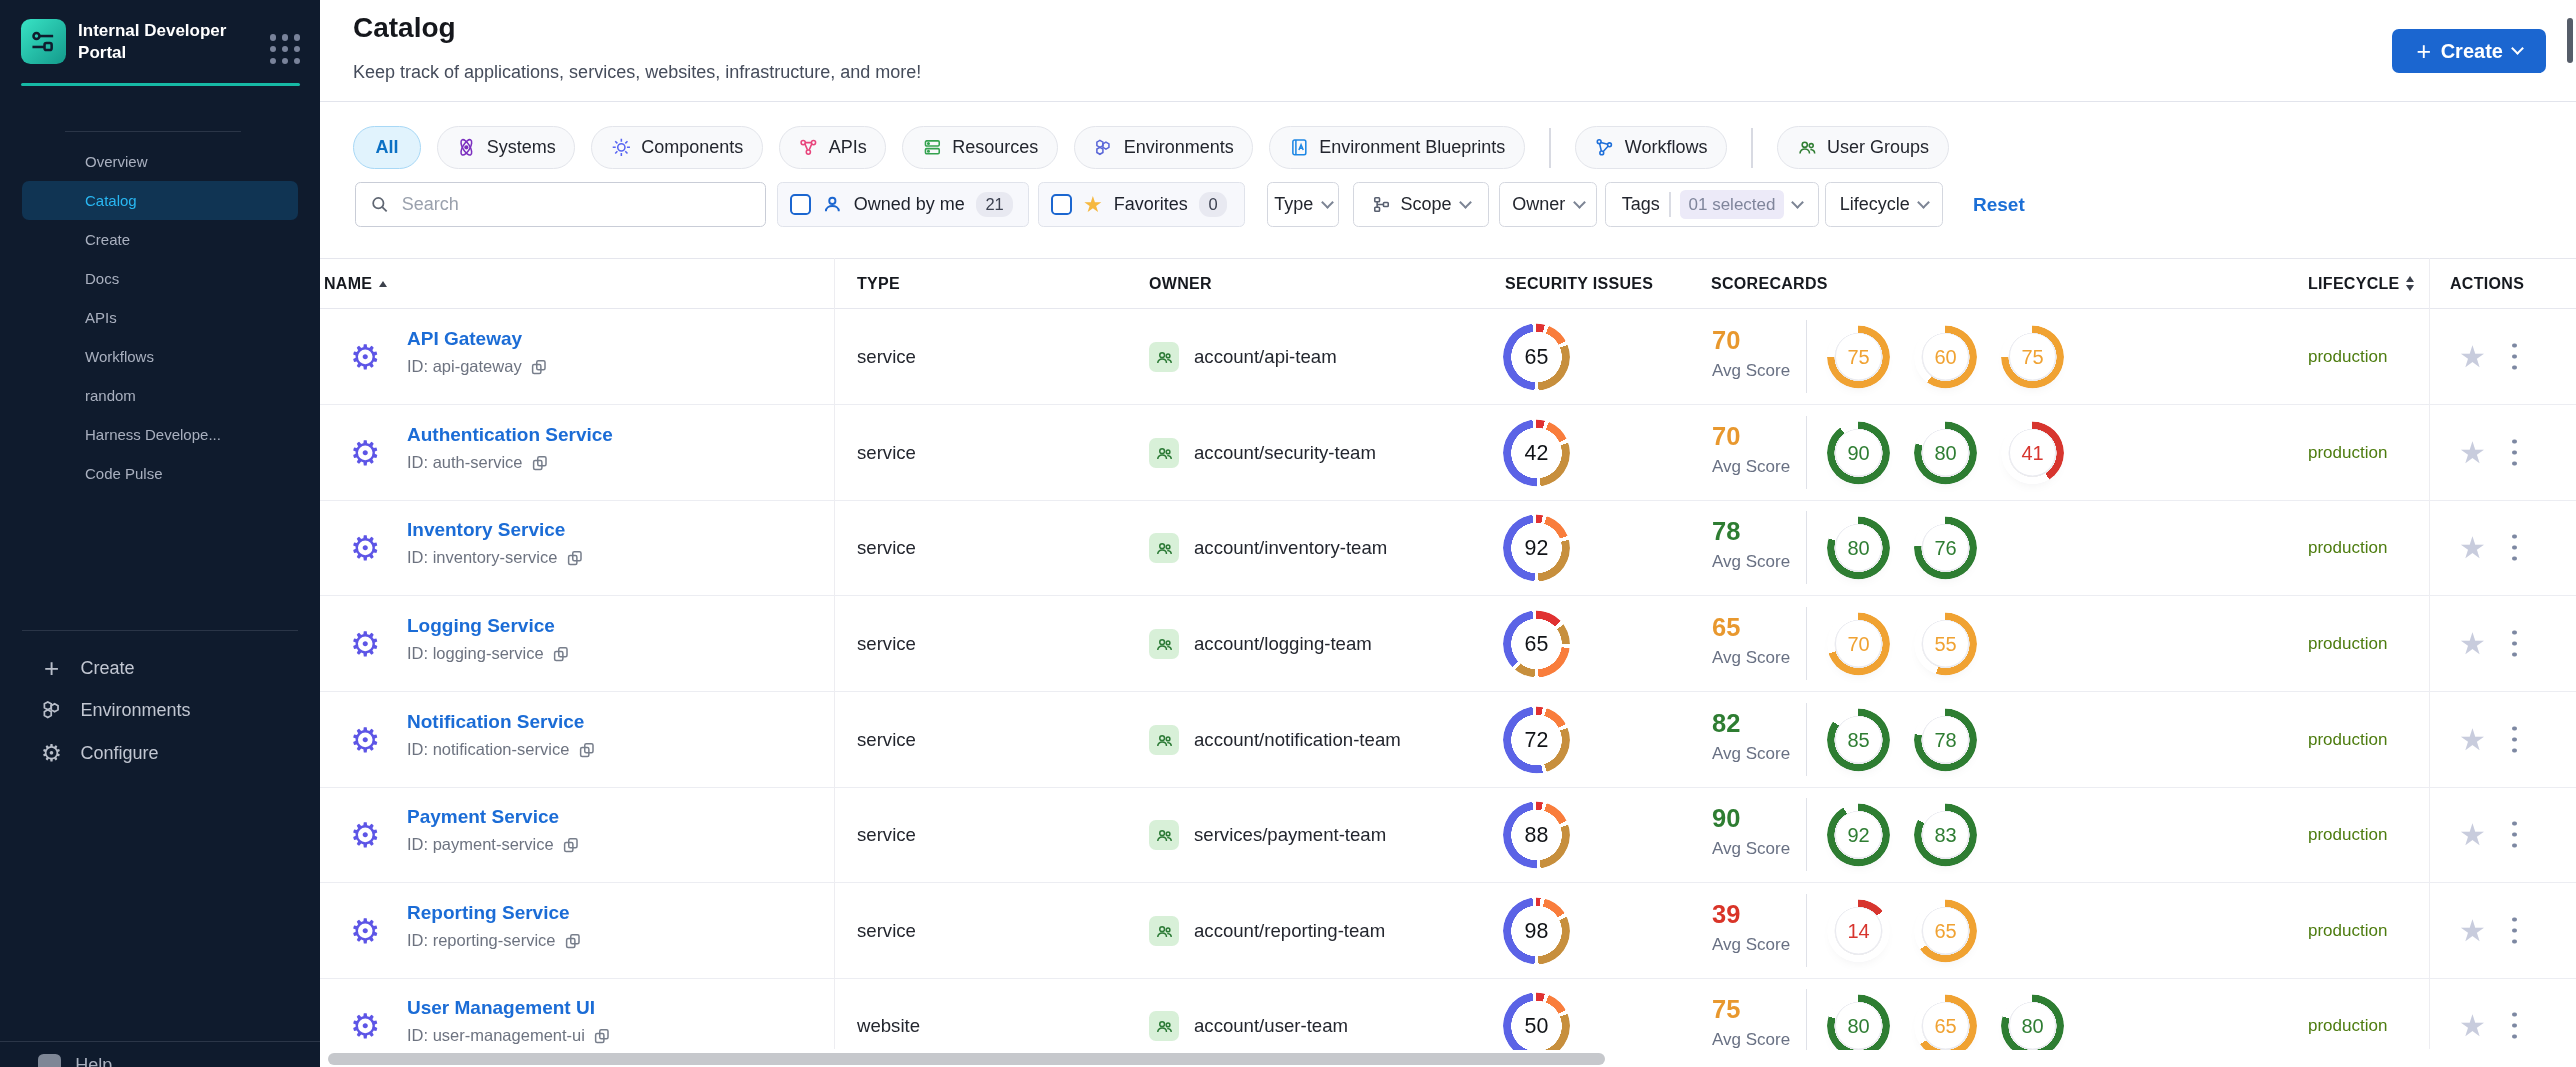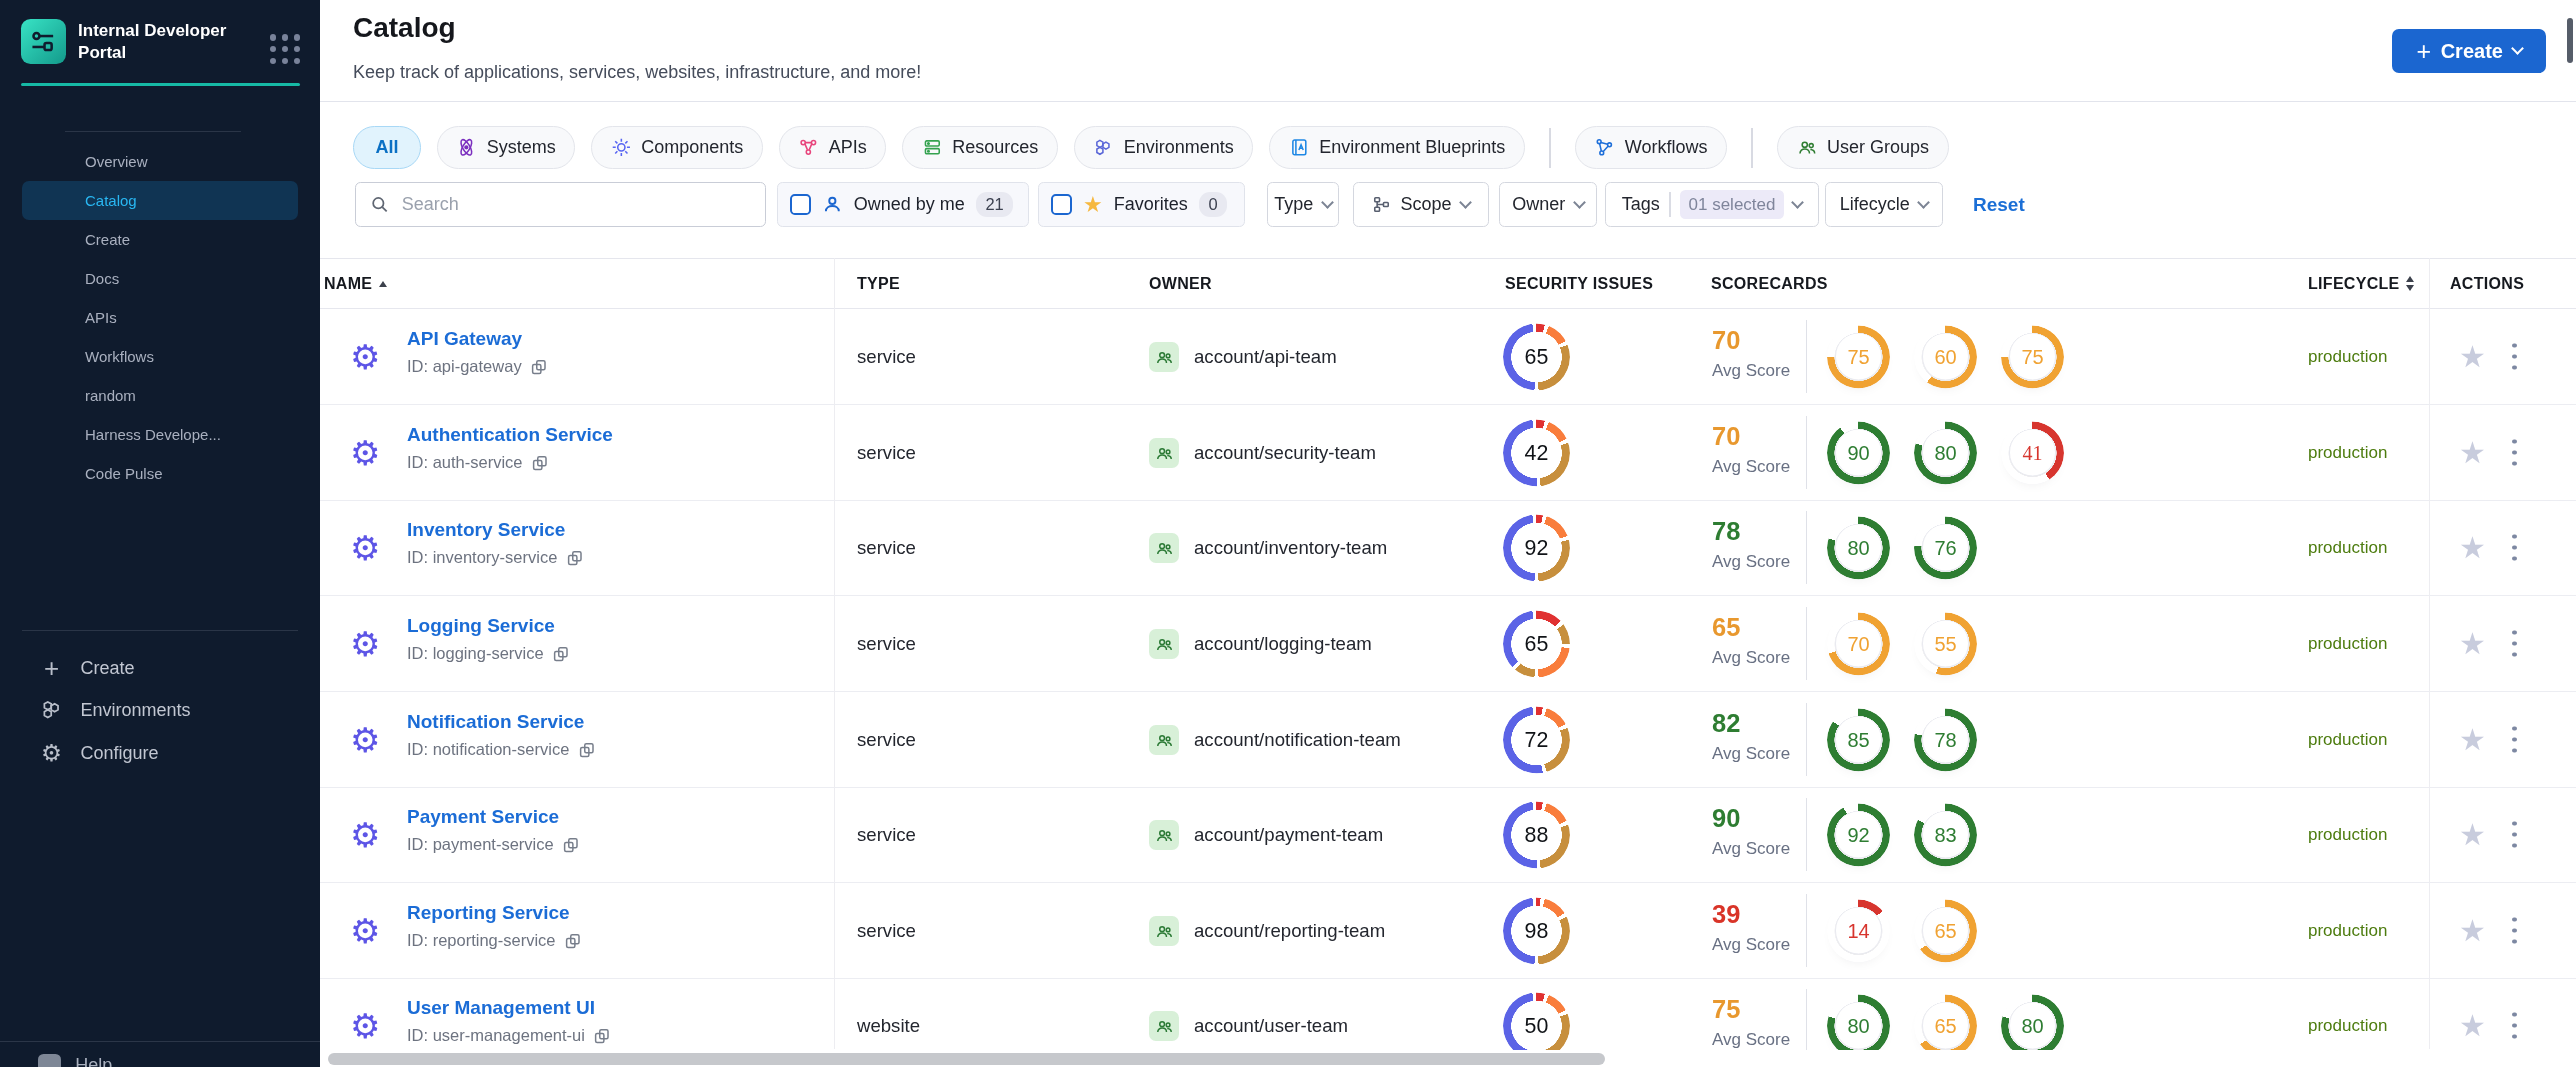--- a/index.html
+++ b/index.html
@@ -437,21 +437,21 @@
         <div class="gauge" style="left: 1507px;">
           <span class="ring" style="background: conic-gradient(rgb(46, 125, 50) 90%, rgb(255, 255, 255) 0deg);"></span>
           <b style="color: rgb(46, 125, 50);">90</b>
         </div>
         <div class="gauge" style="left: 1594px;">
           <span class="ring" style="background: conic-gradient(rgb(46, 125, 50) 80%, rgb(255, 255, 255) 0deg);"></span>
           <b style="color: rgb(46, 125, 50);">80</b>
         </div>
         <div class="gauge" style="left: 1681px;">
           <span class="ring" style="background: conic-gradient(rgb(215, 53, 46) 41%, rgb(255, 255, 255) 0deg);"></span>
-          <b style="color: rgb(215, 53, 46); font-family: Liberation Serif, serif;">41</b>
+          <b style="color: rgb(215, 53, 46);">41</b>
         </div>
         <div class="cell lc">production</div>
         <span class="act-star">★</span>
         <span class="kebab">
           <i></i>
           <i></i>
           <i></i>
         </span>
       </div>
       <div class="row" style="top: 500px;">
@@ -610,21 +610,21 @@
         <div class="cell typ">service</div>
         <div class="cell own">
           <span class="own-ic">
             <svg width="19" height="19" viewBox="0 0 24 24" fill="none" stroke="#2c7a36" stroke-width="1.9">
               <circle cx="9" cy="9" r="3"></circle>
               <circle cx="16.5" cy="10" r="2.3"></circle>
               <path d="M3.5 19c0-3.2 2.6-5 5.5-5s5.5 1.8 5.5 5"></path>
               <path d="M15.5 14.6c2.6.2 5 1.8 5 4.4"></path>
             </svg>
           </span>
-          <span>account/payment-team</span>
+          <span>services/payment-team</span>
         </div>
         <div class="donut">
           <span class="ring" style="background: conic-gradient(rgb(224, 49, 49) 0%, rgb(224, 49, 49) 3%, rgb(255, 255, 255) 3%, rgb(255, 255, 255) 5%, rgb(249, 125, 60) 5%, rgb(249, 125, 60) 18%, rgb(255, 255, 255) 18%, rgb(255, 255, 255) 20%, rgb(199, 143, 61) 20%, rgb(199, 143, 61) 48%, rgb(255, 255, 255) 48%, rgb(255, 255, 255) 50%, rgb(91, 99, 230) 50%, rgb(91, 99, 230) 98%, rgb(255, 255, 255) 98%, rgb(255, 255, 255) 100%);"></span>
           <b>88</b>
         </div>
         <div class="avg-num" style="color: rgb(46, 125, 50);">90</div>
         <div class="avg-lbl">Avg Score</div>
         <span class="score-div"></span>
         <div class="gauge" style="left: 1507px;">
           <span class="ring" style="background: conic-gradient(rgb(46, 125, 50) 92%, rgb(255, 255, 255) 0deg);"></span>

